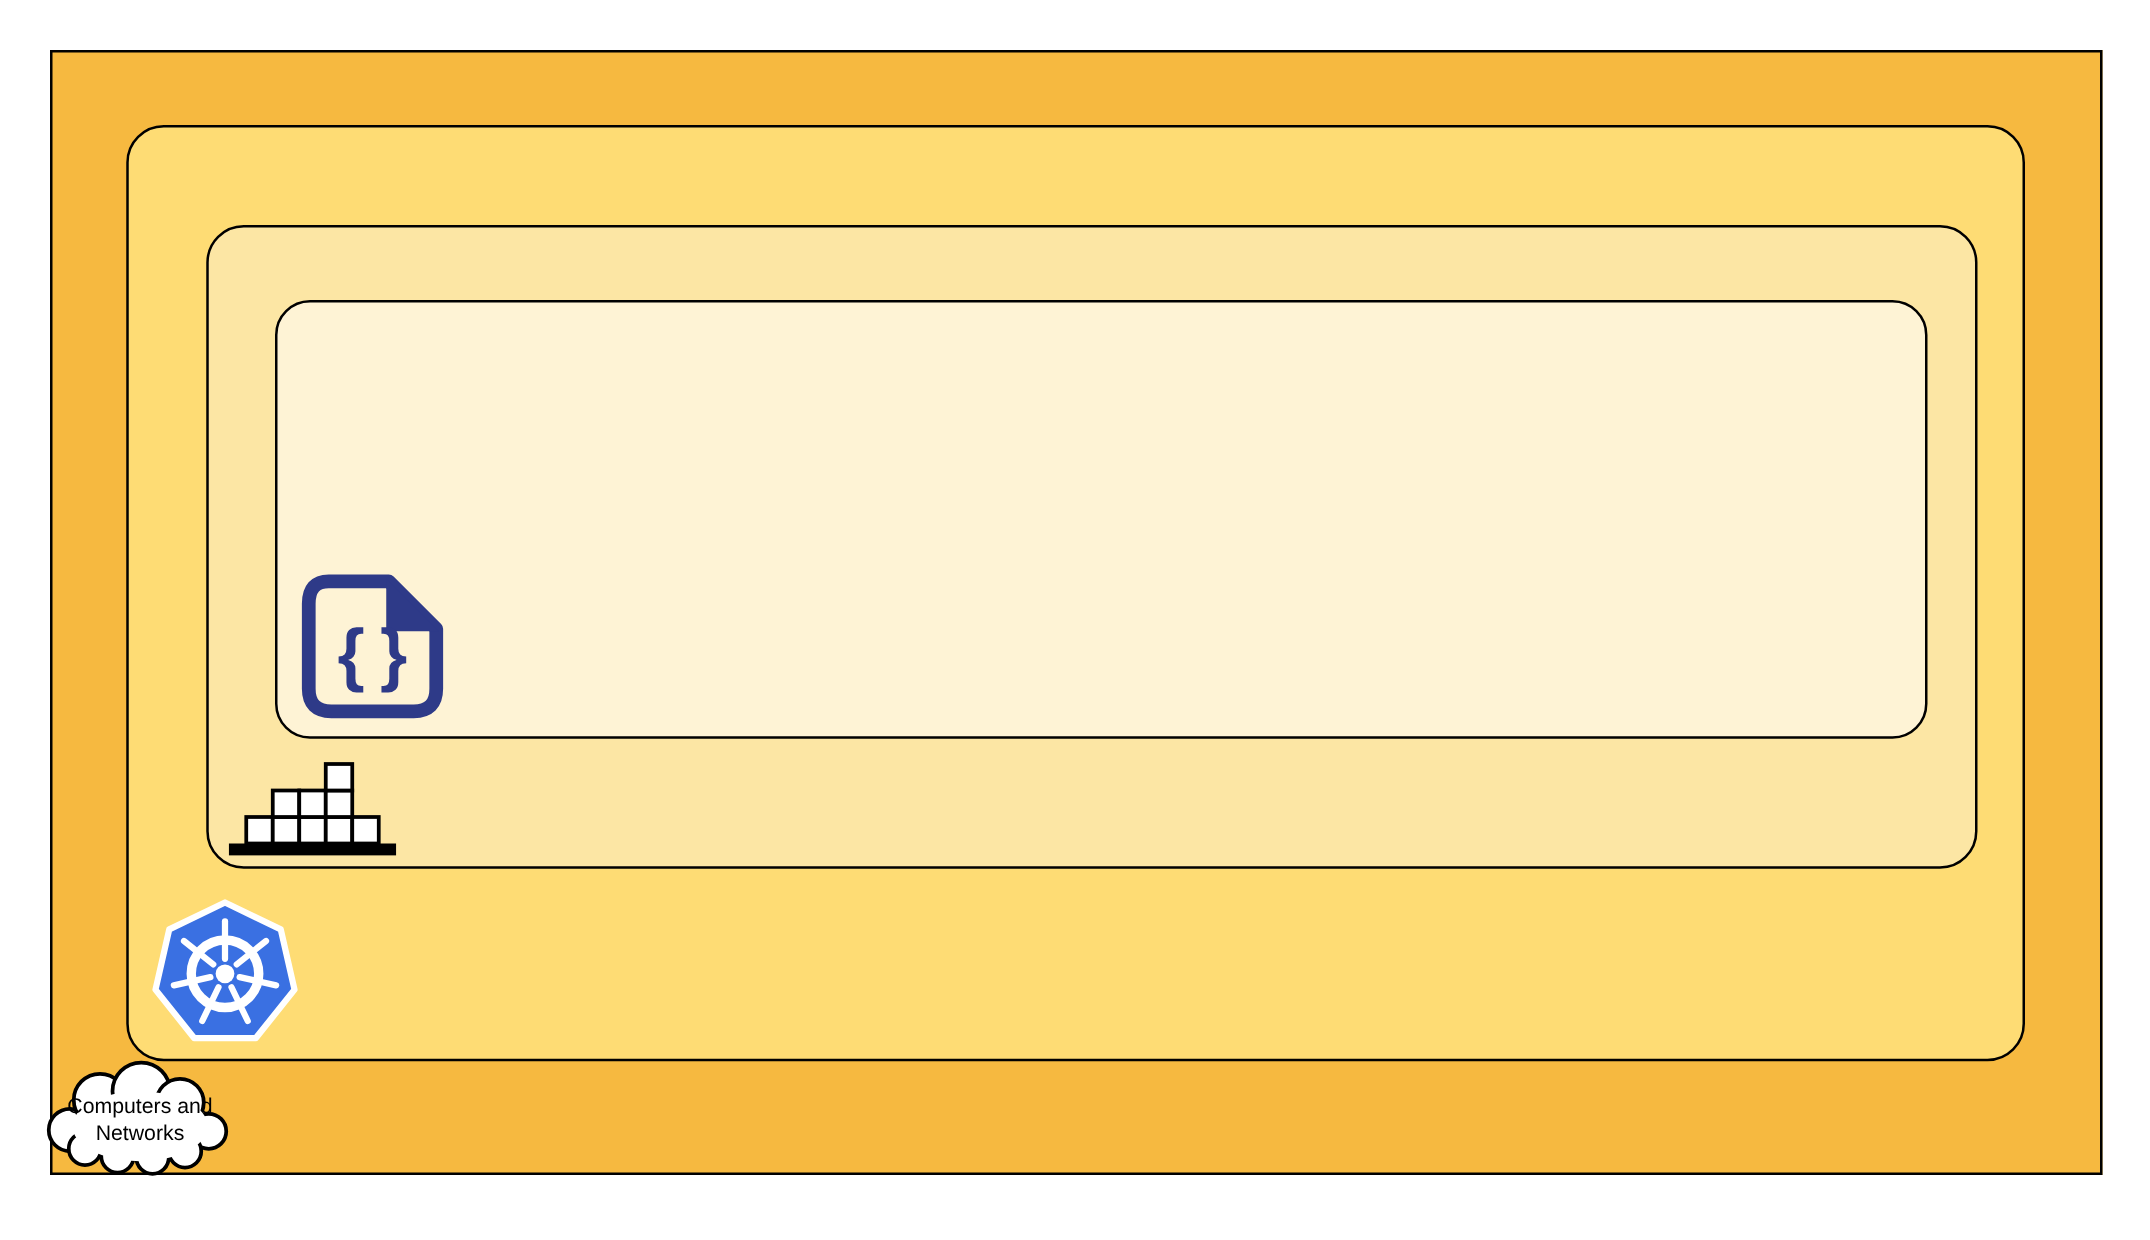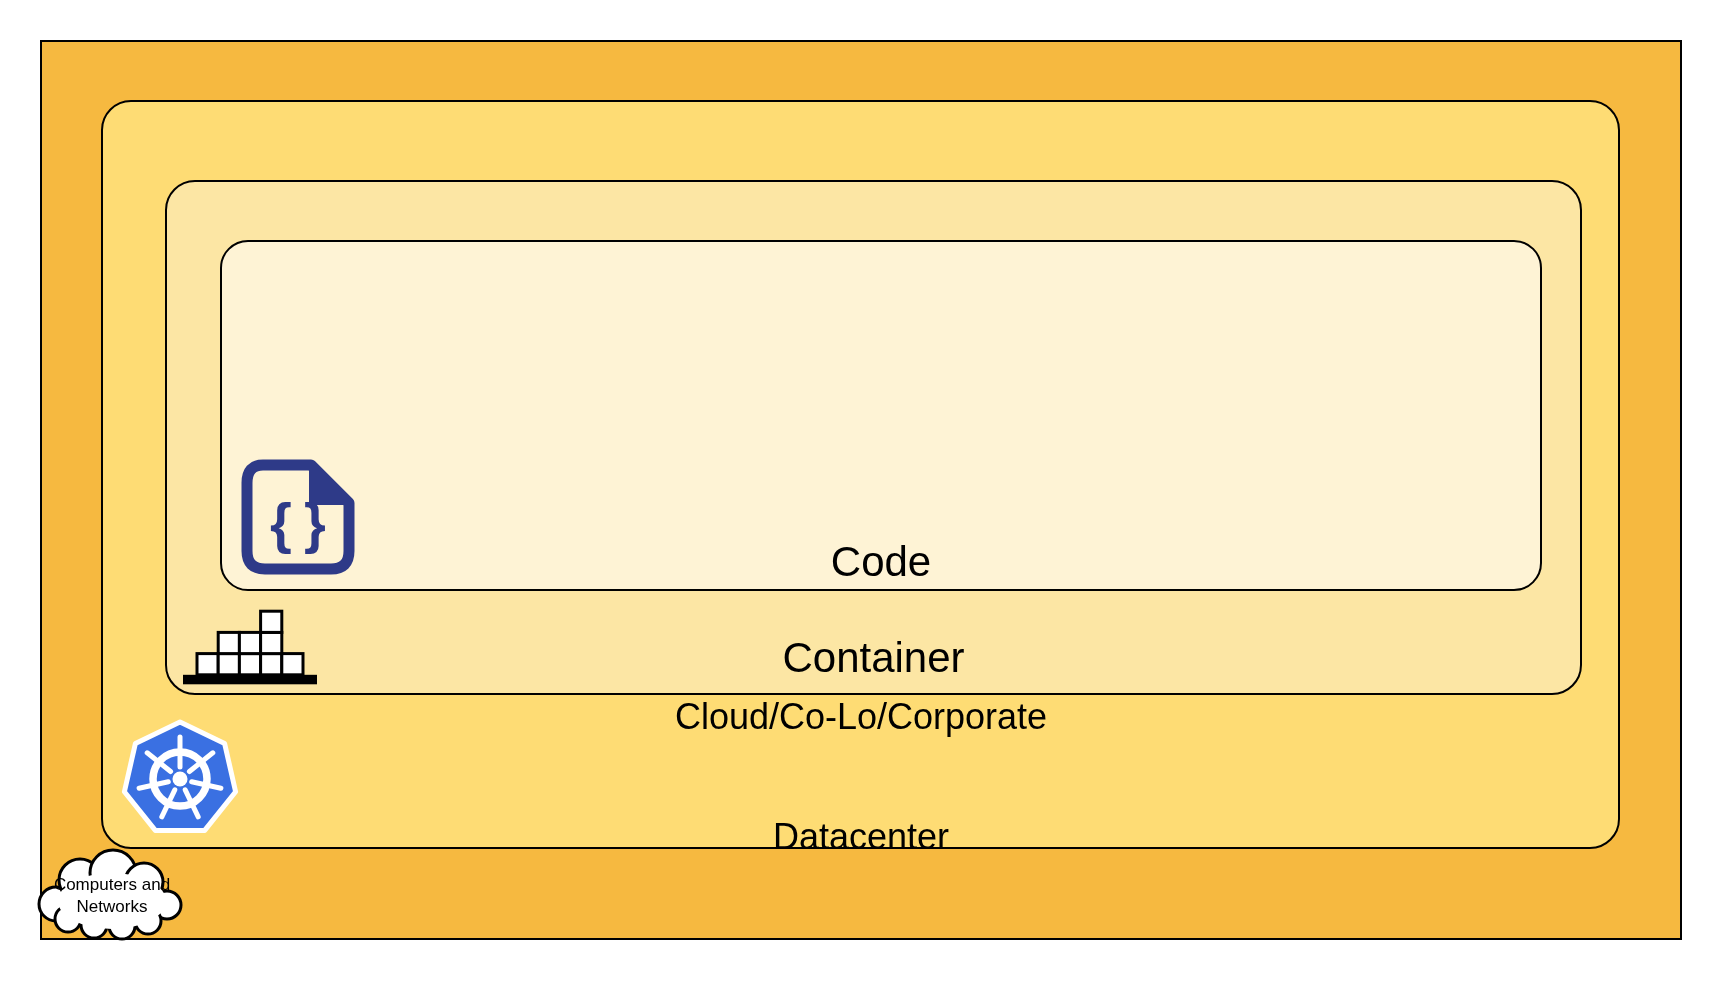--- a/index.html
+++ b/index.html
@@ -38,60 +38,54 @@
 
       <div class="layer layer-container">
 
         <div class="layer layer-code">
           <svg class="icon code-file-icon" width="118" height="120" viewBox="0 0 118 120" aria-hidden="true">
             <path d="M 24 8 L 72 8 L 110 46 L 110 94 Q 110 112 92 112 L 26 112 Q 8 112 8 94 L 8 26 Q 8 8 24 8 Z" fill="none" stroke="#2E3A88" stroke-width="11" stroke-linejoin="round"></path>
             <path d="M 70 6 L 112 48 L 70 48 Z" fill="#2E3A88"></path>
             <text x="42" y="85" text-anchor="middle" font-size="56" font-weight="bold" fill="#2E3A88" font-family="Liberation Sans, sans-serif">{</text>
             <text x="76" y="85" text-anchor="middle" font-size="56" font-weight="bold" fill="#2E3A88" font-family="Liberation Sans, sans-serif">}</text>
           </svg>
-          <div class="layer-label code-label">Code</div>
         </div>
 
         <svg class="icon container-stack-icon" width="134" height="77" viewBox="0 0 134 77" aria-hidden="true">
           <g fill="#ffffff" stroke="#000000" stroke-width="3">
             <rect x="14" y="45.6" width="21.2" height="21.2"></rect>
             <rect x="35.2" y="45.6" width="21.2" height="21.2"></rect>
             <rect x="56.4" y="45.6" width="21.2" height="21.2"></rect>
             <rect x="77.6" y="45.6" width="21.2" height="21.2"></rect>
             <rect x="98.8" y="45.6" width="21.2" height="21.2"></rect>
             <rect x="35.2" y="24.4" width="21.2" height="21.2"></rect>
             <rect x="56.4" y="24.4" width="21.2" height="21.2"></rect>
             <rect x="77.6" y="24.4" width="21.2" height="21.2"></rect>
             <rect x="77.6" y="3.2" width="21.2" height="21.2"></rect>
           </g>
           <rect x="0" y="66.8" width="134" height="9.5" fill="#000000"></rect>
         </svg>
-        <div class="layer-label container-label">Container</div>
       </div>
 
       <svg class="icon kubernetes-icon" width="120" height="132" viewBox="0 0 120 132" aria-hidden="true">
         <polygon points="60,10 104.6,31.5 115.6,79.7 84.7,118.4 35.3,118.4 4.4,79.7 15.4,31.5" fill="#3A70E2" stroke="#ffffff" stroke-width="5" stroke-linejoin="round"></polygon>
         <circle cx="60" cy="67" r="27" fill="none" stroke="#ffffff" stroke-width="7.5"></circle>
         <circle cx="60" cy="67" r="7.5" fill="#ffffff"></circle>
         <g stroke="#ffffff" stroke-width="5" stroke-linecap="round">
           <line x1="60" y1="55" x2="60" y2="25"></line>
           <line x1="50.6" y1="59.5" x2="27.2" y2="40.8"></line>
           <line x1="48.3" y1="69.7" x2="19.1" y2="76.3"></line>
           <line x1="54.8" y1="77.8" x2="41.8" y2="104.8"></line>
           <line x1="65.2" y1="77.8" x2="78.2" y2="104.8"></line>
           <line x1="71.7" y1="69.7" x2="100.9" y2="76.3"></line>
           <line x1="69.4" y1="59.5" x2="92.8" y2="40.8"></line>
         </g>
       </svg>
     </div>
 
-    <div class="layer-label datacenter-label">
-      <div>Cloud/Co-Lo/Corporate</div>
-      <div>Datacenter</div>
-    </div>
 
     <svg class="icon cloud-icon" width="150" height="94" viewBox="0 0 150 94" aria-hidden="true">
       <g fill="#ffffff" stroke="#000000" stroke-width="3">
         <circle cx="22" cy="56" r="17"></circle>
         <circle cx="46" cy="32" r="21"></circle>
         <circle cx="79" cy="25" r="23"></circle>
         <circle cx="110" cy="34" r="19"></circle>
         <circle cx="133" cy="57" r="14"></circle>
         <circle cx="114" cy="73" r="13"></circle>
         <circle cx="88" cy="78" r="13"></circle>

